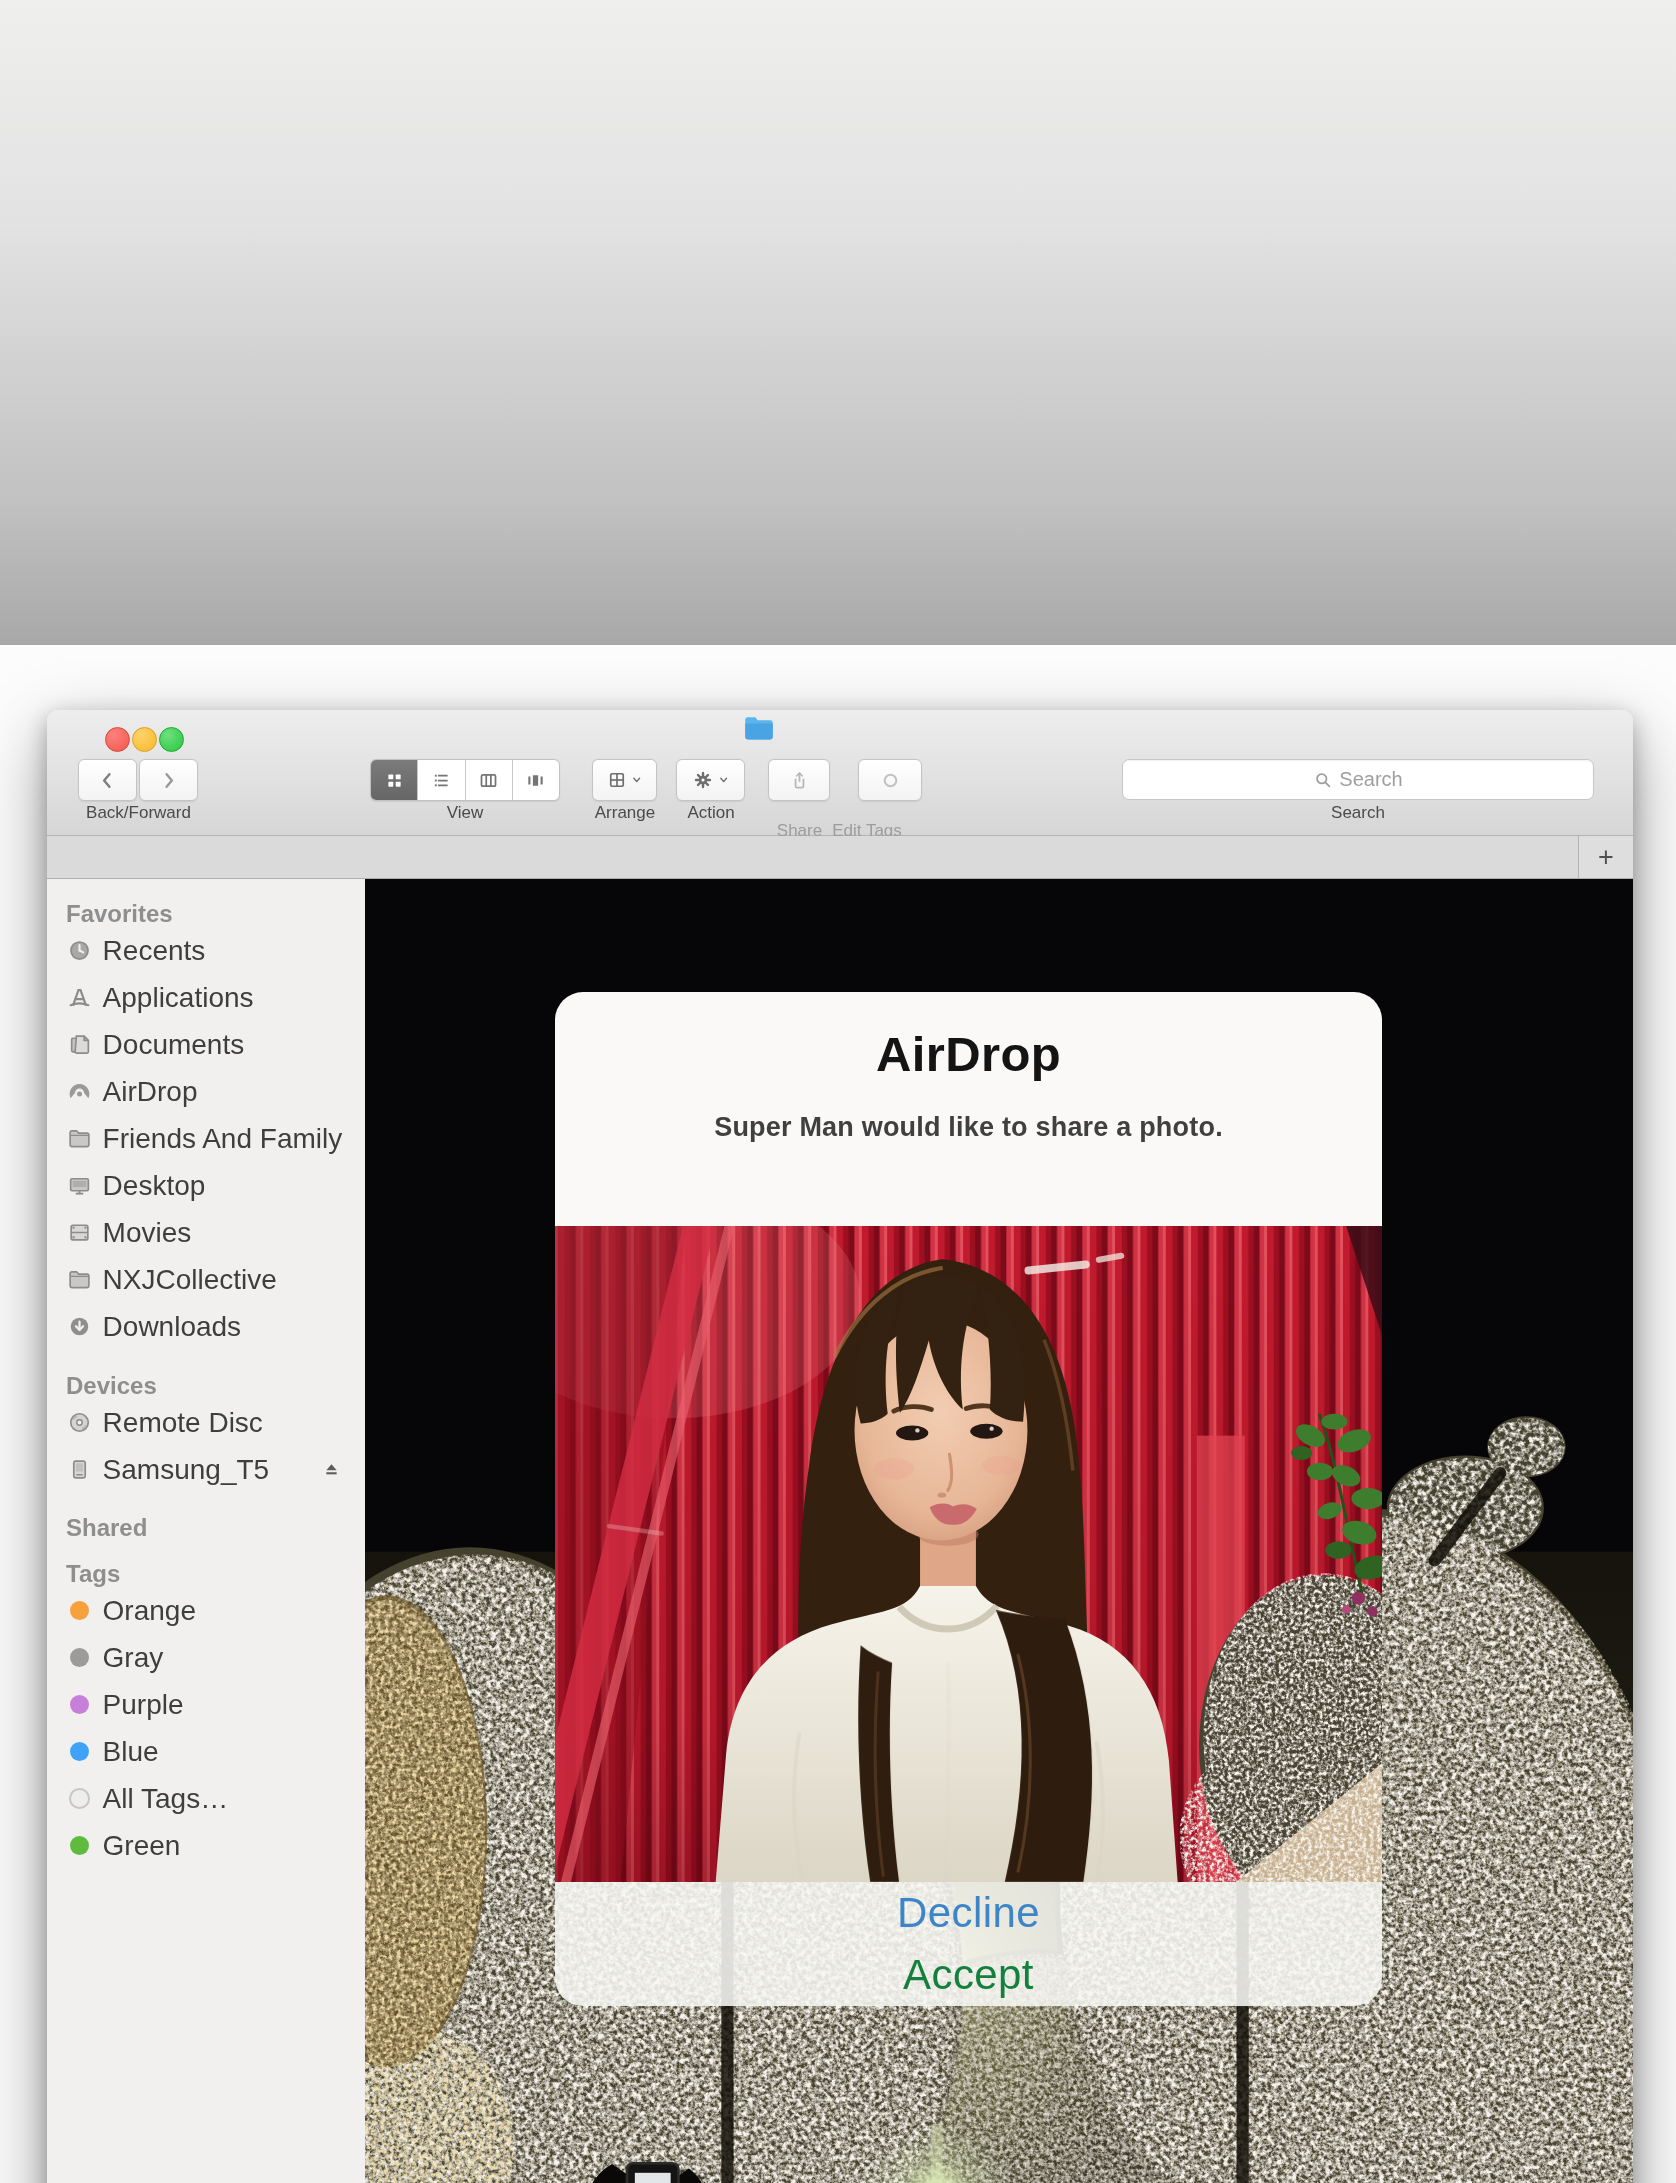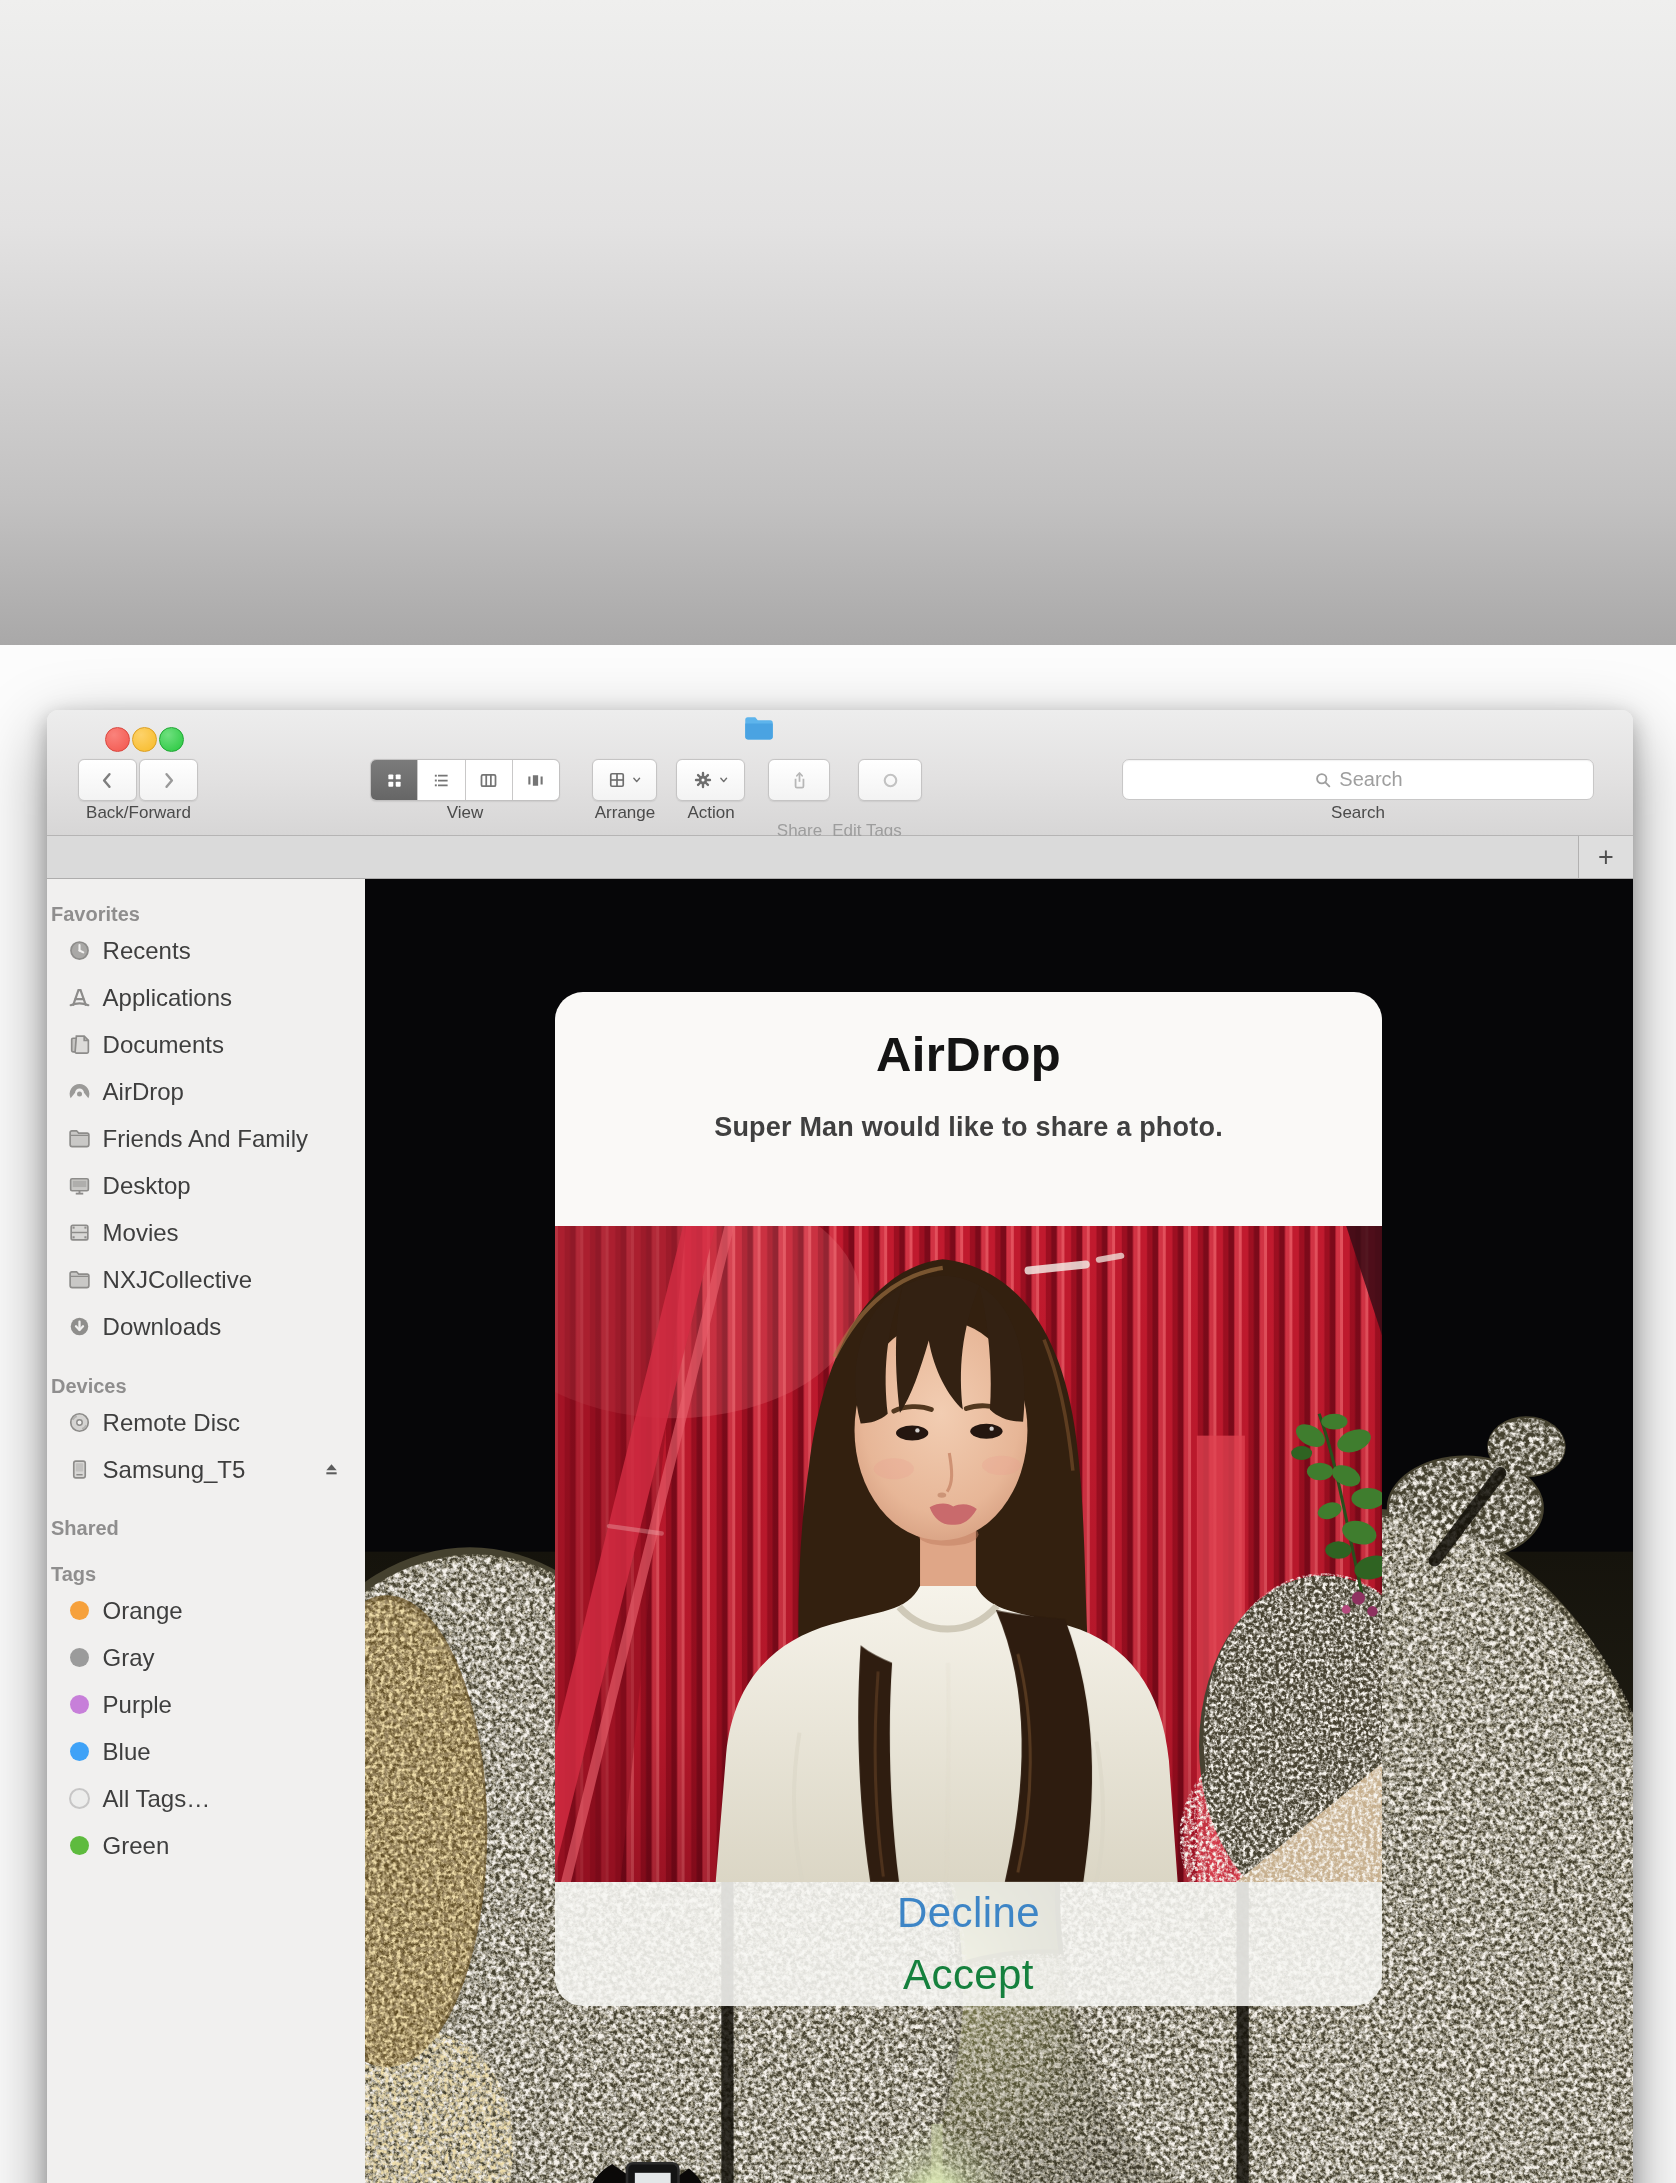--- a/index.html
+++ b/index.html
@@ -39,24 +39,24 @@
     border:0.9px solid #c8c7c7;border-radius:7px;box-sizing:border-box;
     display:flex;align-items:center;justify-content:center;gap:6.1px;box-shadow:inset 0 0.9px 1.3px rgba(0,0,0,.06);}
   .searchbox span{font-size:20px;color:#9f9f9f;}
   .tabbar{position:absolute;left:0;top:126px;width:1586px;height:43px;background:#dadada;
     border-bottom:0.9px solid #aeadad;box-sizing:border-box;}
   .addtab{position:absolute;right:0;top:0;width:54px;height:42px;border-left:0.9px solid #b2b1b1;
     display:flex;align-items:center;justify-content:center;font-size:27px;color:#4f4f4f;background:#dedede;}
   
   .sidebar{position:absolute;left:0;top:169px;width:318px;height:1379px;background:#f1f0ef;
     box-sizing:border-box;padding-top:22px;}
-  .sb-hdr{padding-left:4px;font-size:20px;font-weight:600;color:#8f8e8e;height:26px;line-height:26px;}
+  .sb-hdr{padding-left:19px;font-size:24px;font-weight:600;color:#8f8e8e;height:26px;line-height:26px;}
   .sb-item{display:flex;align-items:center;height:47px;padding-left:19px;gap:9.6px;}
   .sb-item .sb-ico{width:27px;height:27px;display:flex;align-items:center;justify-content:center;flex:none;}
-  .sb-item .sb-label{font-size:24px;color:#3e3e3e;white-space:nowrap;}
+  .sb-item .sb-label{font-size:28px;color:#3e3e3e;white-space:nowrap;}
   .sb-eject{margin-left:auto;margin-right:24.5px;}
   .gap1{height:23px;} .gap2{height:22px;} .gap3{height:20px;}
   .tag-dot{width:19px;height:19px;border-radius:50%;display:inline-block;}
   .tag-ring{width:17.5px;height:17.5px;border-radius:50%;border:2.2px solid #c7c6c6;display:inline-block;background:#ededec;}
   
   .content{position:absolute;left:318px;top:169px;width:1268px;height:1379px;background:#000;overflow:hidden;}
   .content svg.bg{position:absolute;left:0;top:0;width:100%;height:100%;}
   
   .dialog{position:absolute;left:190px;top:113px;width:827px;height:1014px;}
   .dlg-head{height:234px;background:#faf9f7;border-radius:28px 28px 0 0;display:flex;flex-direction:column;

